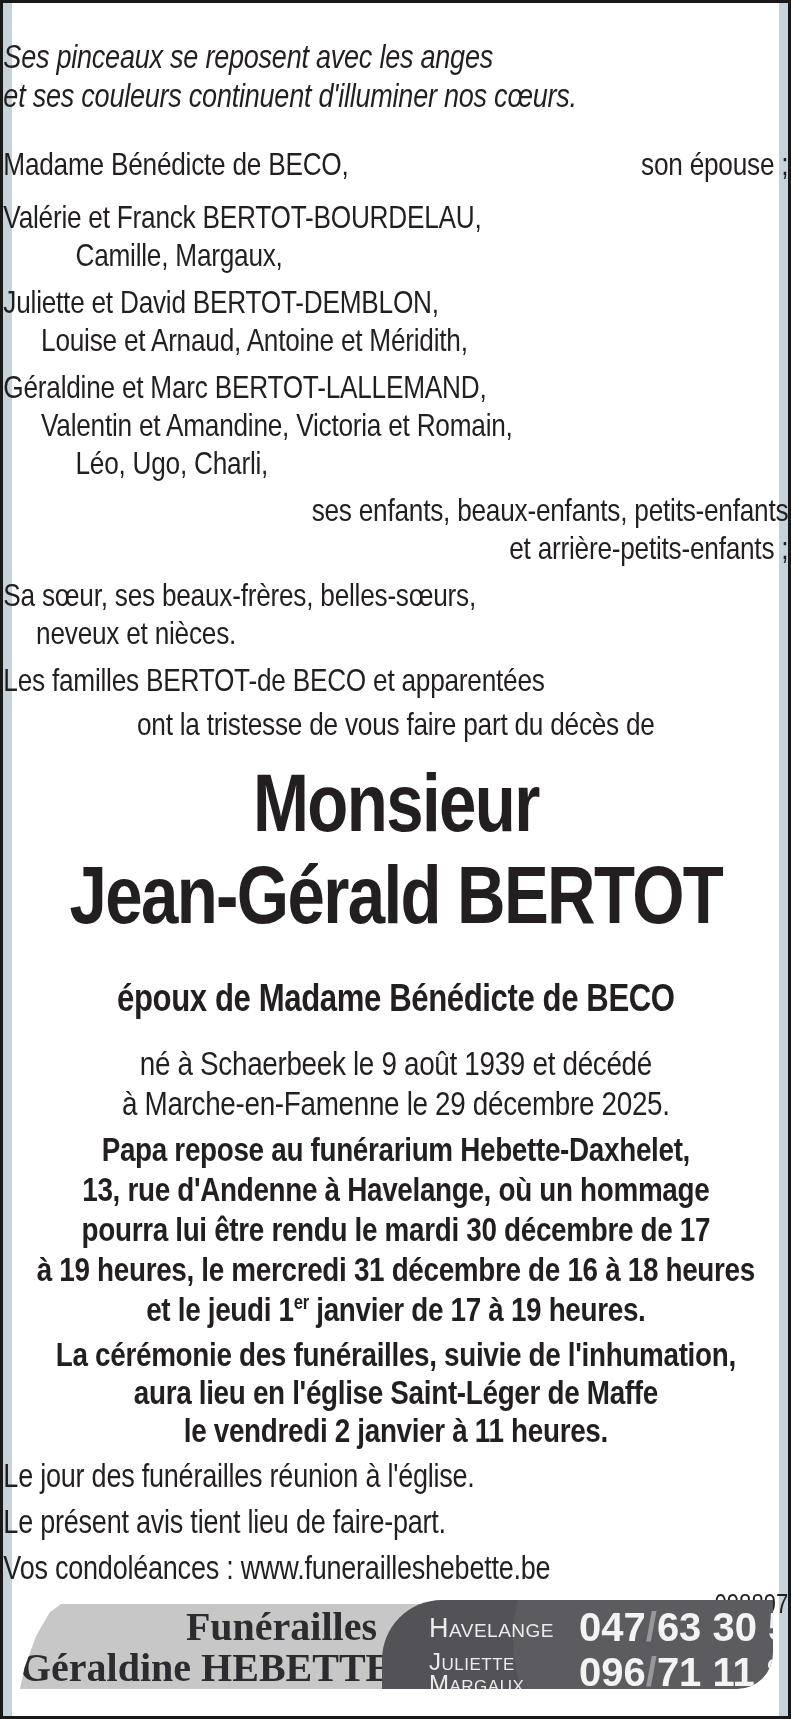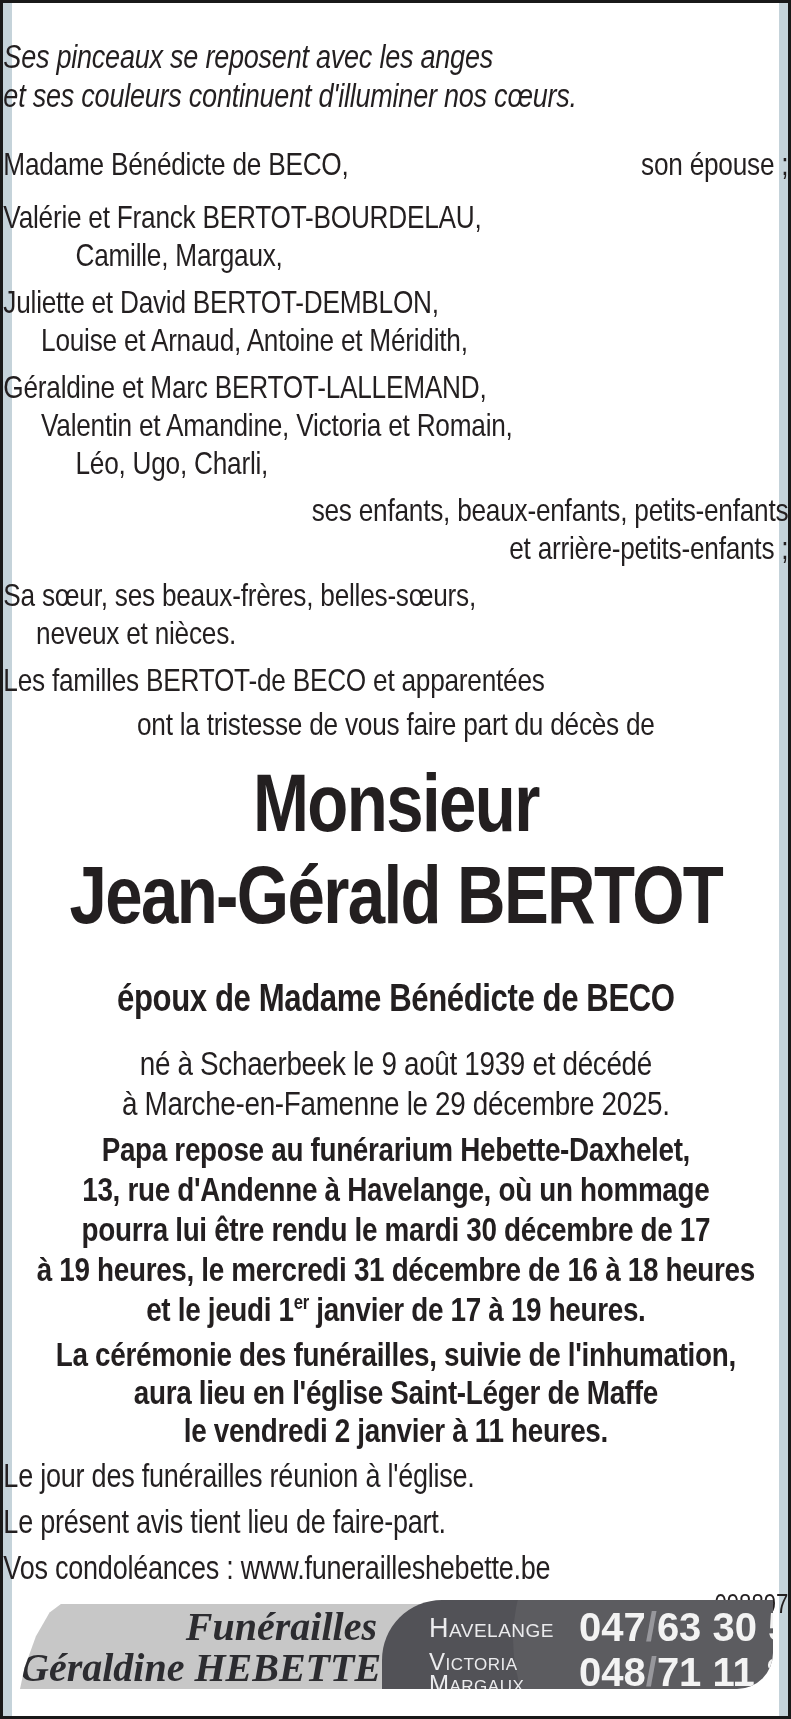--- a/index.html
+++ b/index.html
@@ -75,21 +75,21 @@
   
   .footer{position:absolute;left:12px;top:1597px;width:760px;height:92px;}
   .banner-light{
     position:absolute;left:5px;top:4px;width:455px;height:85px;
     background:#c7c7c7;
     clip-path:polygon(9% 0, 100% 0, 100% 100%, 0 100%, 1% 75%, 3.5% 38%, 6.5% 10%);
     box-sizing:border-box;
     padding:2px 98px 0 0;
     text-align:right;
     font-family:"Liberation Serif", serif;
-    font-style:italic;font-weight:bold;
+    font-weight:bold;
     font-size:40px;line-height:41px;
     color:#2c2c30;
     white-space:nowrap;
   }
   .banner-dark{
     position:absolute;left:367px;top:0;width:391px;height:89px;
     background:#525257;
     border-radius:60px 0 36px 0;
     overflow:hidden;
     box-sizing:border-box;
@@ -203,20 +203,20 @@
       <div>Funérailles</div>
       <div>Géraldine HEBETTE</div>
     </div>
     <div class="banner-dark">
       <div class="phone-row">
         <span class="city-label">Havelange</span>
         <span class="phone-number"><span>047</span><span class="phone-sep">/</span><span>63 30 52</span></span>
       </div>
       <div class="phone-row">
         <span class="city-label stacked">
-          <div>Victoria</div>
+          <div>Juliette</div>
           <div>Margaux</div>
         </span>
-        <span class="phone-number"><span>048</span><span class="phone-sep">/</span><span>71 11 88</span></span>
+        <span class="phone-number"><span>096</span><span class="phone-sep">/</span><span>71 11 88</span></span>
       </div>
     </div>
   </div>
 </div>
 
 </body></html>

